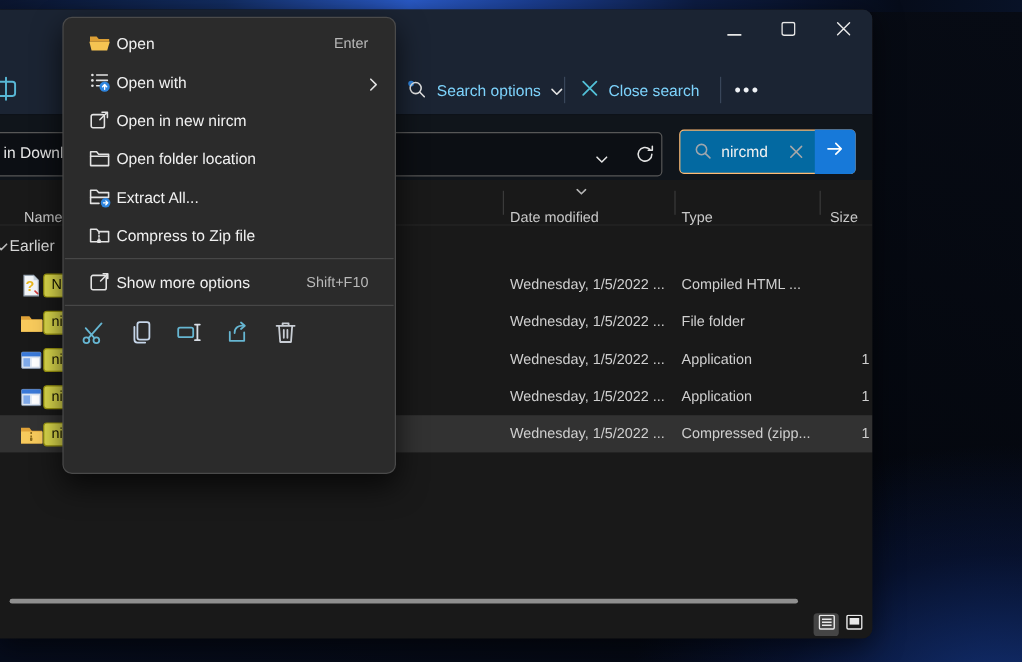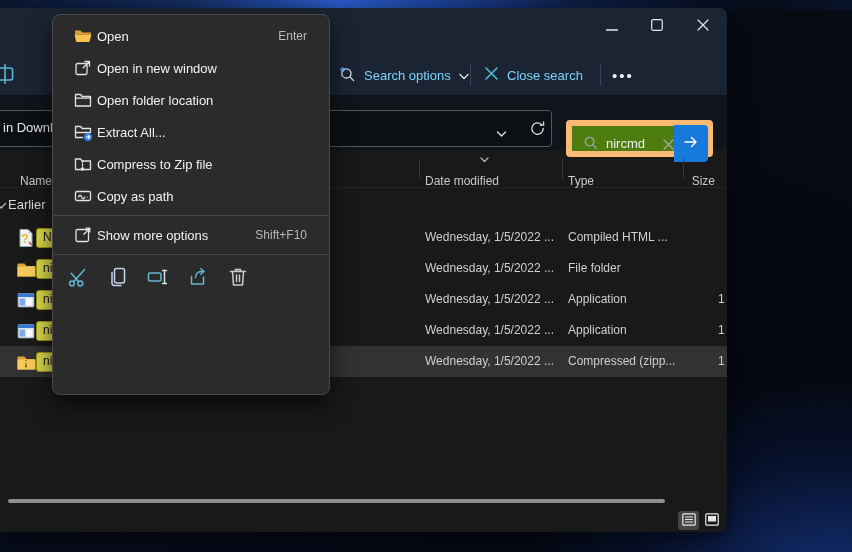--- a/index.html
+++ b/index.html
@@ -26,22 +26,22 @@
     color:#7dd3fc; font-size:13px; }
   .tb-sep { position:absolute; top:9px; width:1px; height:22px; background:#39465a; }
   .ellipsis { font-size:15px; letter-spacing:2px; color:#eef1f5; }
 
   .address-row { position:absolute; left:0; top:88px; width:100%; height:54px; background:#10151b; }
   .address-box { position:absolute; left:-30px; top:14px; width:582px; height:37px;
     background:#0c0f14; border:1px solid #575757; border-radius:4px; }
   .address-text { position:absolute; left:32px; top:9px; font-size:13px; color:#e8e8e8; white-space:nowrap; }
   .addr-chevron { position:absolute; left:525px; top:13px; }
   .addr-refresh { position:absolute; left:558px; top:9px; }
-  .search-box { position:absolute; left:566px; top:24px; width:147px; height:37px;
-    background:#4d7c0f; border:6px solid #fdba74; border-radius:4px; }
+  .search-box { position:absolute; left:566px; top:12px; width:147px; height:37px;
+    background:#0369a1; border:1px solid #fdba74; border-radius:4px; }
   .sb-mag { position:absolute; left:11px; top:9px; }
   .sb-value { position:absolute; left:34px; top:10px; font-size:13px; color:#f0f0f0; }
   .sb-clear { position:absolute; left:90px; top:11px; }
   .sb-go { position:absolute; right:-1px; top:-1px; width:34px; height:37px; background:#1779d9;
     border-radius:0 4px 4px 0; display:flex; align-items:center; justify-content:center; }
 
   .list-header { position:absolute; left:0; top:142px; width:100%; height:38px;
     border-bottom:1px solid #262626; color:#c9c9c9; font-size:12px; }
   .lh-cell { position:absolute; top:13px;margin-top:11px; }
   .lh-sep { position:absolute; top:9px; width:1px; height:20px; background:#3a3a3a; }
@@ -309,29 +309,47 @@
     <span class="mi-icon">
       <svg width="20" height="20" viewBox="0 0 20 20">
           <path d="M2 4.5h5.5l1.8 2H18v2.2H2z" fill="#dc9f35"></path>
           <path d="M1.5 8.7h17L16.3 16h-13z" fill="#f5c452"></path>
         </svg>
     </span>
     <span class="mi-label">Open</span>
     <span class="mi-shortcut">Enter</span>
   </div>
 
+  <div class="mi">
+    <span class="mi-icon">
+      <svg class="oi" width="20" height="20" viewBox="0 0 20 20">
+          <circle cx="4" cy="4.5" r="1.1" fill="#e3e3e3" stroke="none"></circle>
+          <circle cx="4" cy="9" r="1.1" fill="#e3e3e3" stroke="none"></circle>
+          <circle cx="4" cy="13.5" r="1.1" fill="#e3e3e3" stroke="none"></circle>
+          <path d="M7.5 4.5h9M7.5 9h9M7.5 13.5h3"></path>
+          <circle cx="14.2" cy="14.2" r="4.3" fill="#2f86e0" stroke="none"></circle>
+          <path d="M14.2 16.3v-3.6M12.5 14.2l1.7-1.7 1.7 1.7" stroke="#fff" stroke-width="1.2"></path>
+        </svg>
+    </span>
+    <span class="mi-label">Open with</span>
+    <span class="mi-sub">
+      <svg class="oi" width="7" height="11" viewBox="0 0 7 11">
+          <path d="M1 1l4.5 4.5L1 10"></path>
+        </svg>
+    </span>
+  </div>
 
   <div class="mi">
     <span class="mi-icon">
       <svg class="oi" width="20" height="20" viewBox="0 0 20 20">
           <rect x="3" y="5.5" width="11" height="11" rx="1.5"></rect>
           <path d="M12 3.5h4.5V8M16.2 3.8L10.2 9.8"></path>
         </svg>
     </span>
-    <span class="mi-label">Open in new window</span>
+    <span class="mi-label">Open in new nircm</span>
   </div>
 
   <div class="mi">
     <span class="mi-icon">
       <svg class="oi" width="20" height="20" viewBox="0 0 20 20">
           <path d="M2.5 4.5h5l1.7 2h8.3v9.5H2.5z"></path>
           <path d="M2.5 8.2h15"></path>
         </svg>
     </span>
     <span class="mi-label">Open folder location</span>
@@ -354,30 +372,20 @@
     <span class="mi-icon">
       <svg class="oi" width="20" height="20" viewBox="0 0 20 20">
           <path d="M2.5 5h5l1.7 2h8.3v8.5H2.5z"></path>
           <path d="M9.5 7.5v1.3M9.5 10.3v1.3M9.5 13v1"></path>
           <rect x="8.6" y="14.3" width="1.8" height="1.6"></rect>
         </svg>
     </span>
     <span class="mi-label">Compress to Zip file</span>
   </div>
 
-  <div class="mi">
-    <span class="mi-icon">
-      <svg class="oi" width="20" height="20" viewBox="0 0 20 20">
-          <rect x="2.5" y="5.5" width="15" height="9" rx="1.5"></rect>
-          <path d="M5.5 11c1-2.6 2.1-2.6 3.1 0s2.1 2.6 3.1 0"></path>
-          <circle cx="14.3" cy="11" r="0.6" fill="#e3e3e3" stroke="none"></circle>
-        </svg>
-    </span>
-    <span class="mi-label">Copy as path</span>
-  </div>
 
 
   <div class="msep"></div>
 
   <div class="mi">
     <span class="mi-icon">
       <svg class="oi" width="20" height="20" viewBox="0 0 20 20">
           <rect x="3" y="4.5" width="12.5" height="12" rx="1.5"></rect>
           <path d="M10.8 9.2l5.7-5.7M16.8 7V3.2H13"></path>
         </svg>

